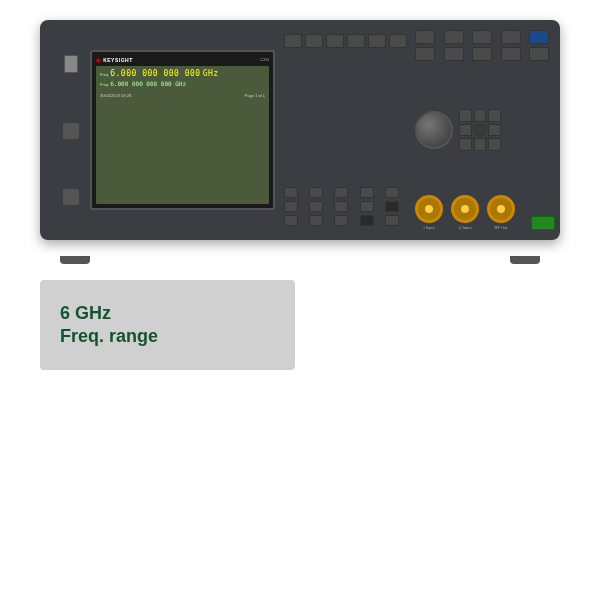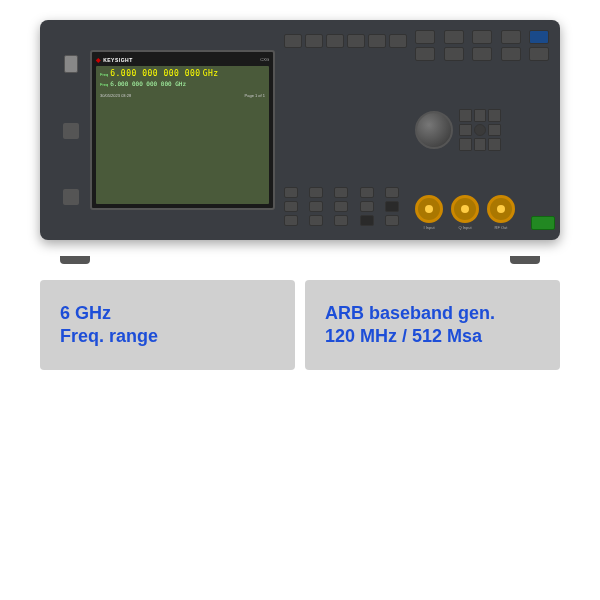--- a/index.html
+++ b/index.html
@@ -316,21 +316,21 @@
       padding: 18px 20px;
       display: flex;
       align-items: center;
       justify-content: flex-start;
       min-height: 90px;
     }
 
     .feature-text {
       font-size: 18px;
       font-weight: bold;
-      color: #1d4ed8;
+      color: #14532d;
       line-height: 1.3;
     }
 
     
     .screen-row {
       display: flex;
       align-items: baseline;
       gap: 2px;
     }
 
@@ -463,21 +463,18 @@
     <div class="foot"></div>
     <div class="foot"></div>
   </div>
 
   <div class="features-grid">
 
     <div class="feature-card">
       <span class="feature-text">6 GHz<br>Freq. range</span>
     </div>
 
-    <div class="feature-card">
-      <span class="feature-text">ARB baseband gen.<br>120 MHz / 512 Msa</span>
-    </div>
 
 
 
   </div>
 
 </div>
 
 </body></html>

